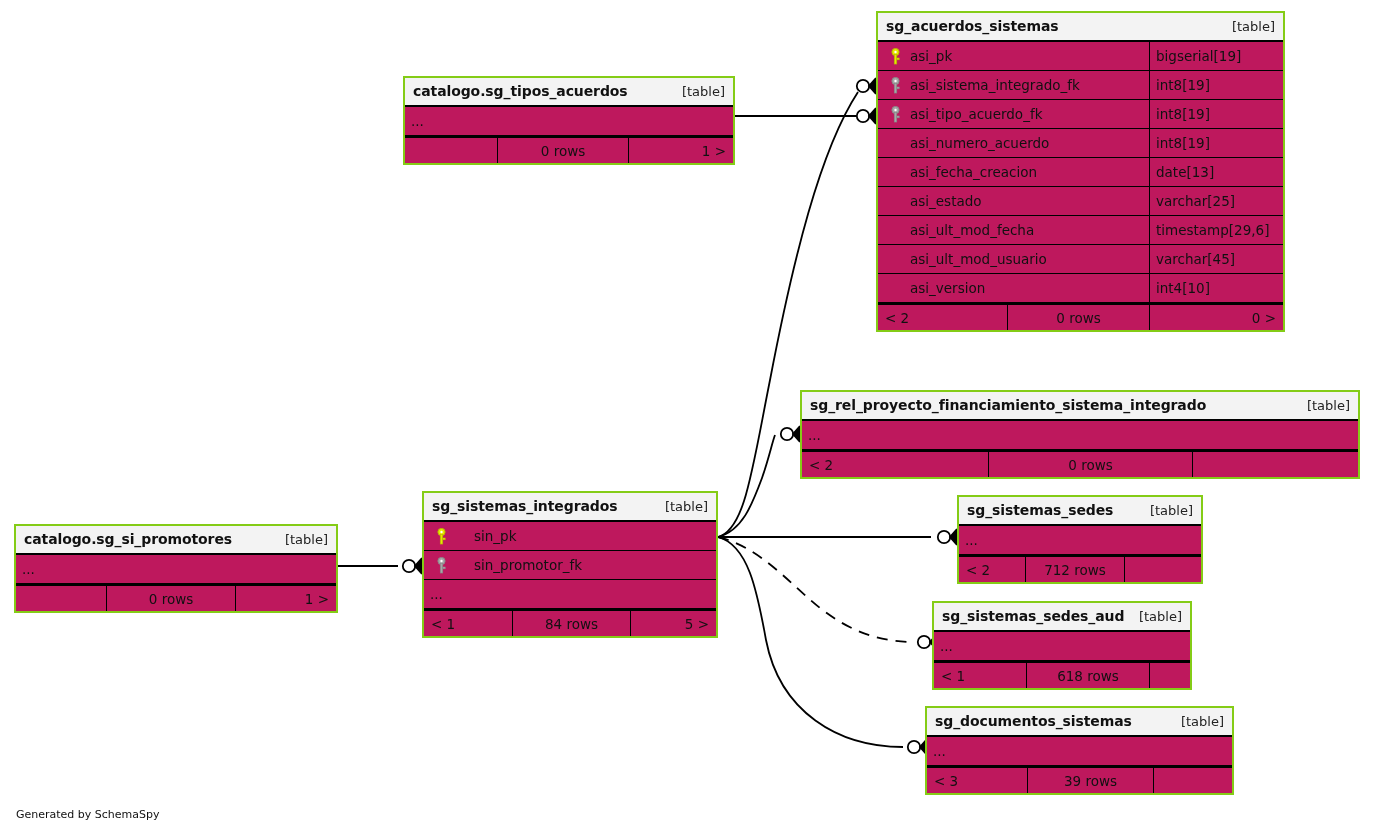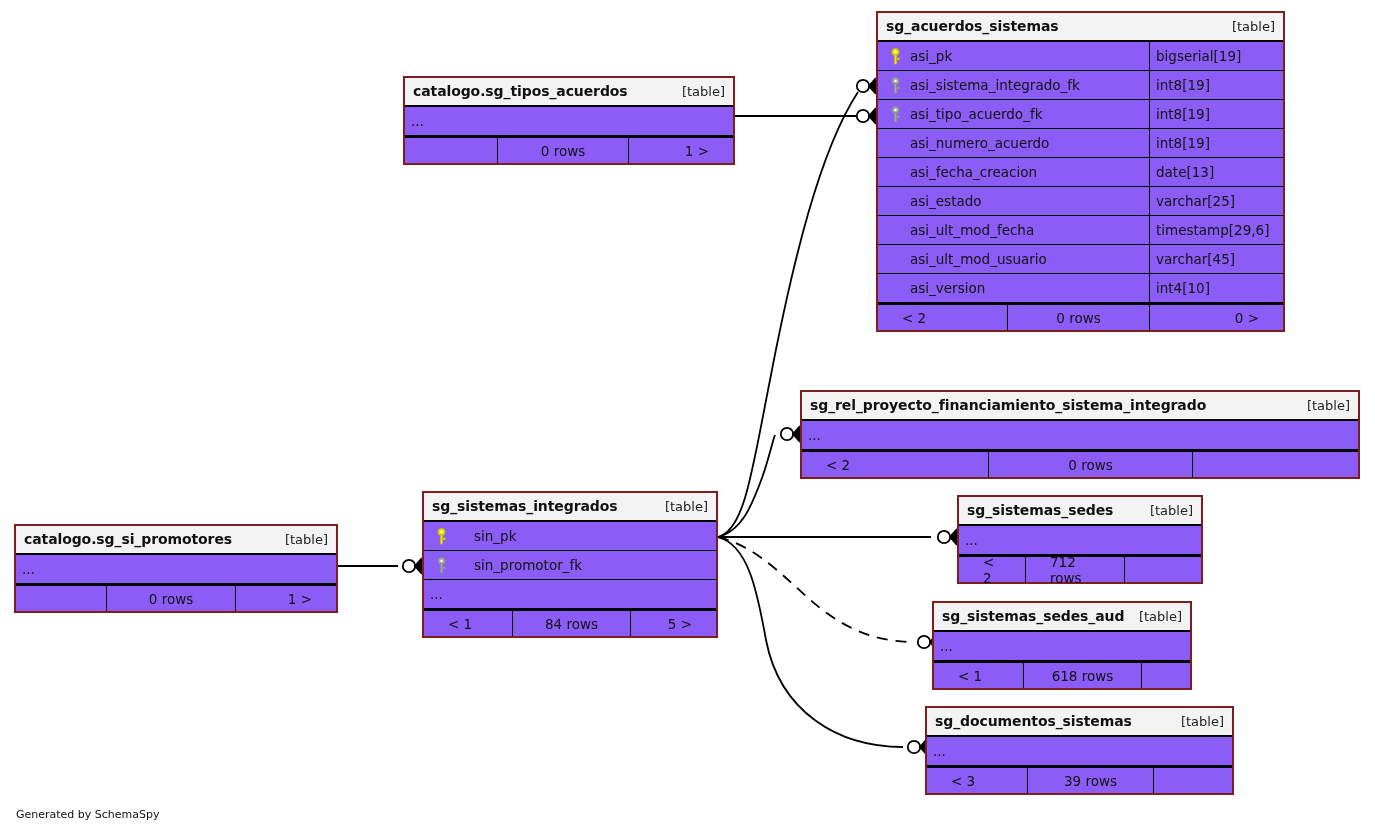--- a/index.html
+++ b/index.html
@@ -6,22 +6,22 @@
   body{
     width:1375px;height:839px;position:relative;overflow:hidden;
     font-family:"DejaVu Sans","Liberation Sans",sans-serif;
     -webkit-font-smoothing:antialiased;
   }
   #canvas{position:absolute;inset:0;width:1375px;height:839px;}
   svg#edges{position:absolute;left:0;top:0;width:1375px;height:839px;pointer-events:none;}
 
   .tbl{
     position:absolute;
-    border:2px solid #7f1d1d;
-    background:#8b5cf6;
+    border:2px solid #84cc16;
+    background:#be185d;
     box-sizing:border-box;
     font-size:13.5px;
     color:#111111;
   }
   .tbl .hdr{
     display:flex;align-items:center;justify-content:space-between;
     background:#f3f3f3;
     border-bottom:2px solid #000000;
     padding:4px 8px 5px 8px;
     box-sizing:border-box;
@@ -50,21 +50,21 @@
   .colname{padding-left:4px;}
   .dots{padding:0 6px;display:flex;align-items:center;}
 
   .footer{
     display:flex;align-items:stretch;
     border-top:2px solid #000000;
     height:27px;box-sizing:border-box;
   }
   .footer > div{
     display:flex;align-items:center;box-sizing:border-box;
-    border-left:1.6px solid #000000;padding:0 24px;
+    border-left:1.6px solid #000000;padding:0 7px;
   }
   .footer > div:first-child{border-left:none;}
   .f-left{justify-content:flex-start;}
   .f-mid{justify-content:center;}
   .f-right{justify-content:flex-end;}
 
   .credit{
     position:absolute;left:16px;top:808px;
     font-size:11px;color:#111;white-space:nowrap;
   }

